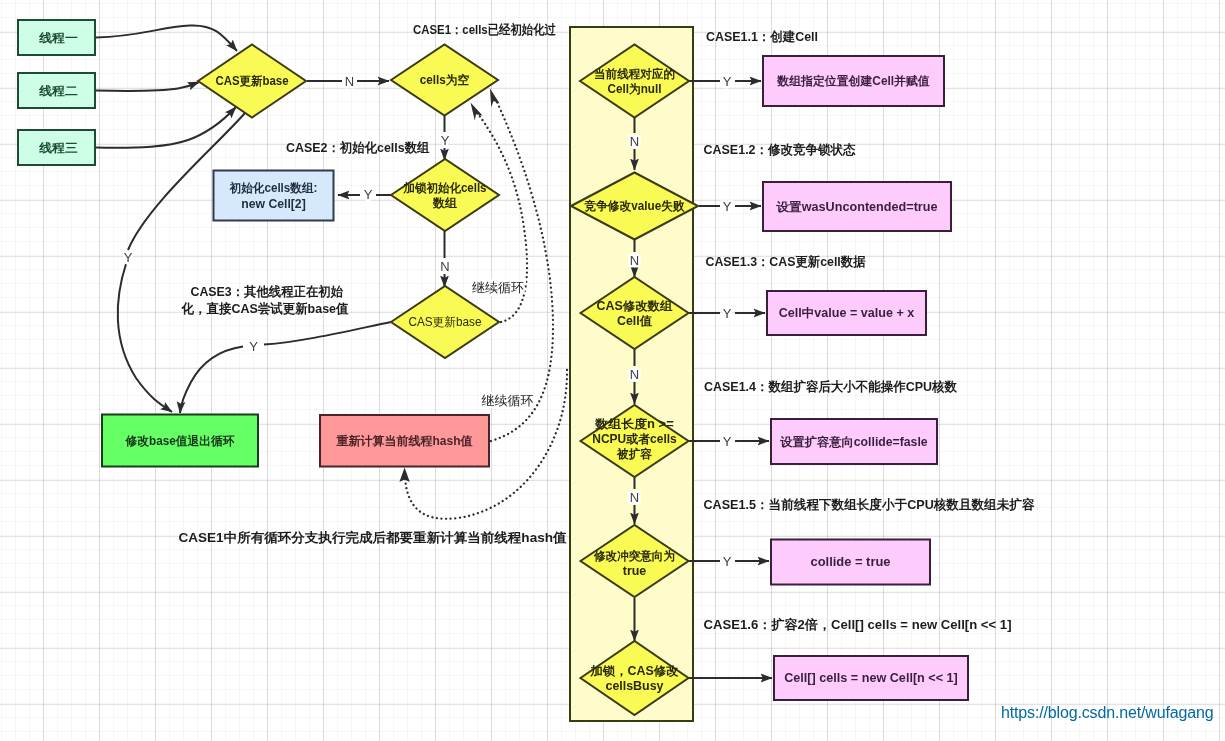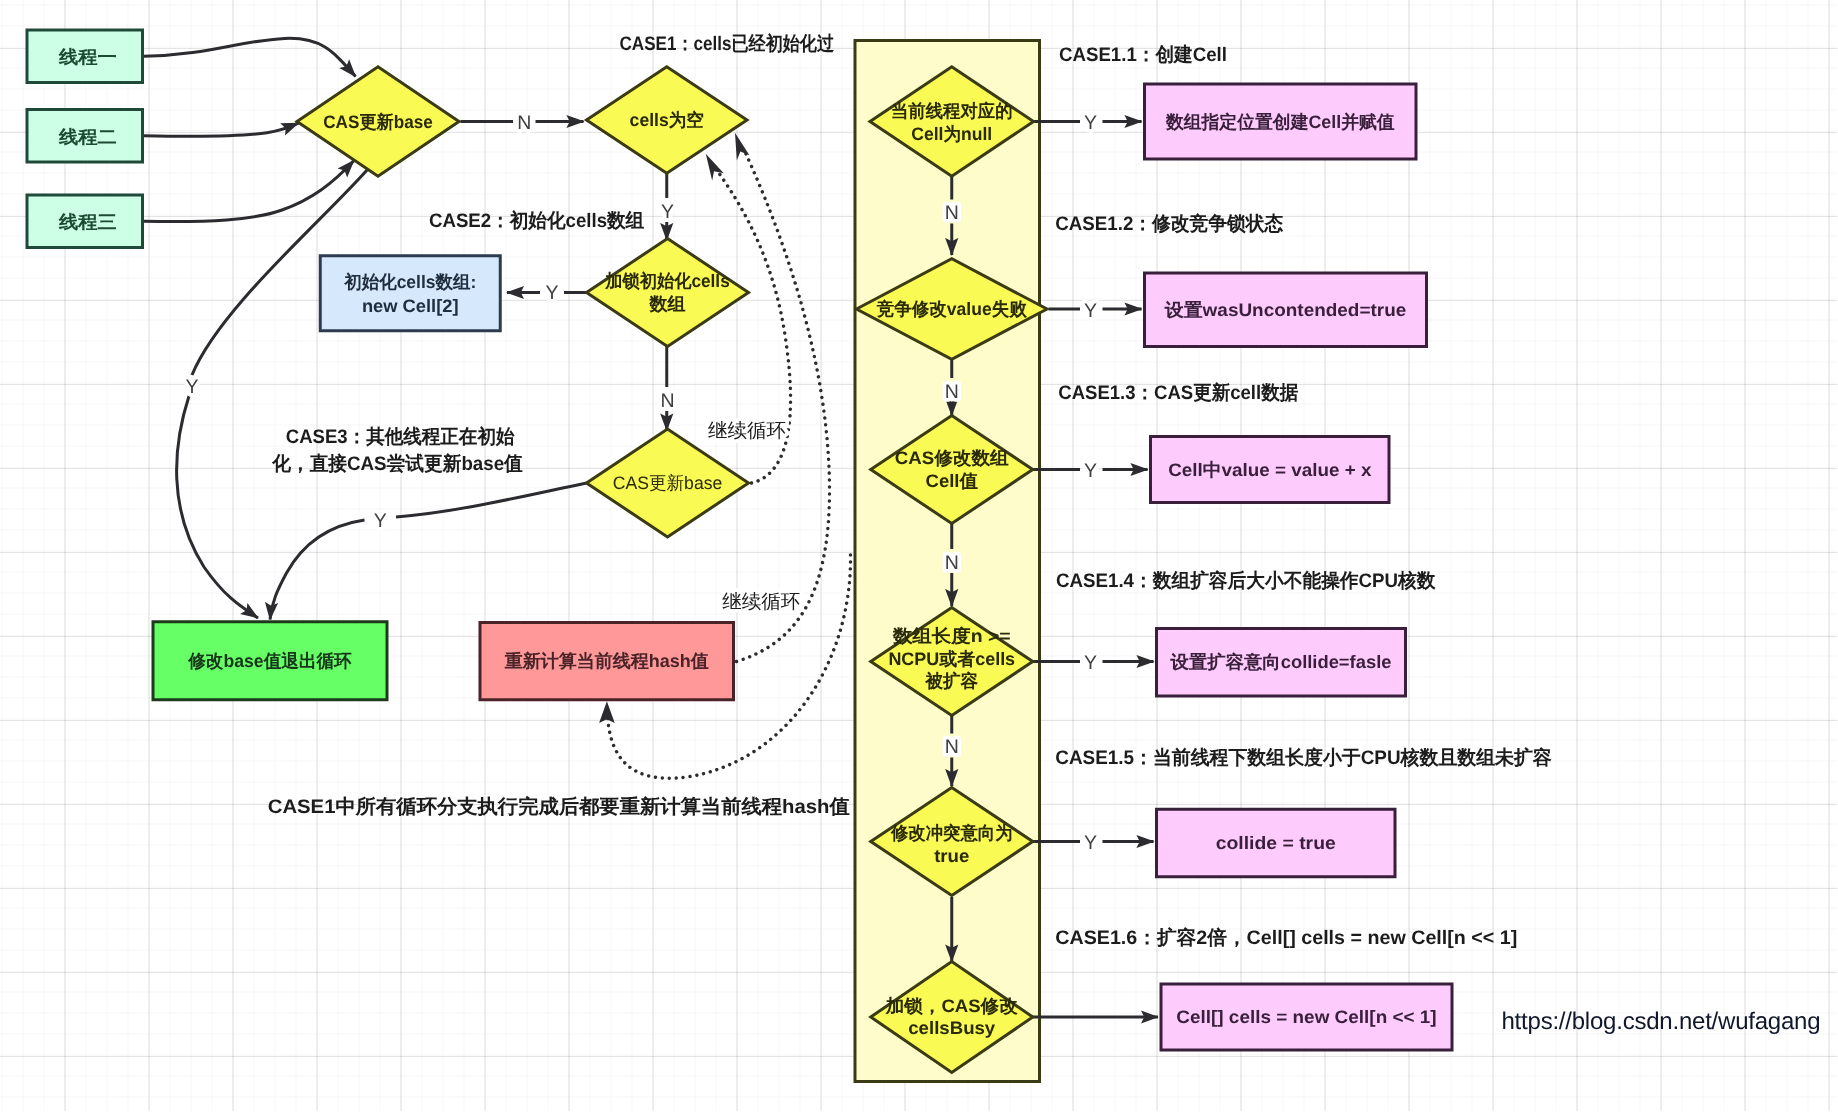--- a/index.html
+++ b/index.html
@@ -14,21 +14,21 @@
       linear-gradient(to right, rgba(60,60,60,0.14) 1px, transparent 1px),
       linear-gradient(to bottom, rgba(60,60,60,0.14) 1px, transparent 1px),
       linear-gradient(to right, rgba(90,90,90,0.05) 1px, transparent 1px),
       linear-gradient(to bottom, rgba(90,90,90,0.05) 1px, transparent 1px);
     background-size:56px 56px,56px 56px,14px 14px,14px 14px;
     background-position:43px 32px,43px 32px,1px 3px,1px 3px;
   }
   svg.layer{position:absolute;left:0;top:0;width:1225px;height:741px;}
   svg text{font-family:"Liberation Sans", sans-serif;}
   body{-webkit-font-smoothing:antialiased;}
-  .wm{position:absolute;left:1001px;top:673px;color:#0f172a;font-size:16px;
+  .wm{position:absolute;left:1001px;top:704px;color:#0369a1;font-size:16px;
       font-family:"Liberation Sans", sans-serif;letter-spacing:-0.15px;white-space:nowrap;}
 </style>
 </head>
 <body>
 
 <div id="canvas">
   <div id="grid"></div>
   <svg class="layer" id="main-svg" viewBox="0 0 1225 741">
     <defs>
       <marker id="arrow" viewBox="0 0 12 10" refX="11.4" refY="5" markerWidth="6.0" markerHeight="5.0" orient="auto-start-reverse" markerUnits="strokeWidth">

